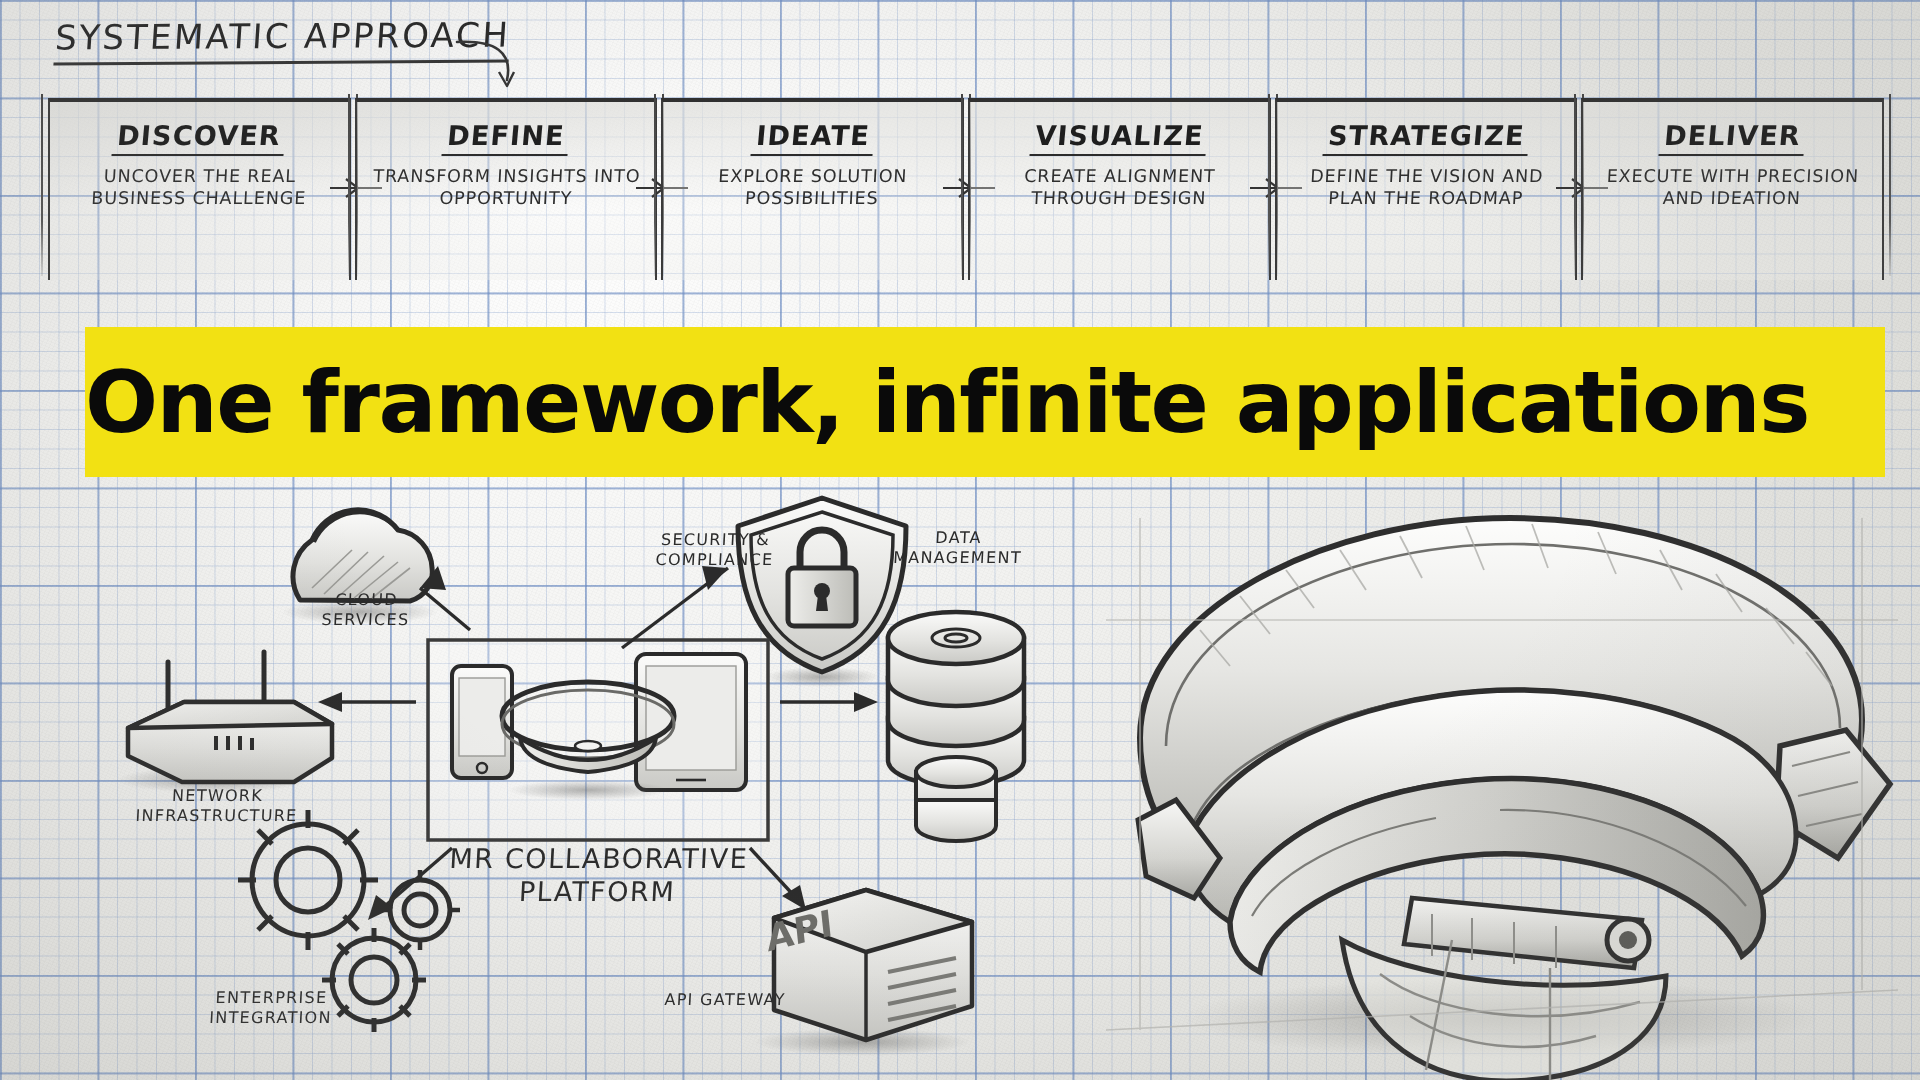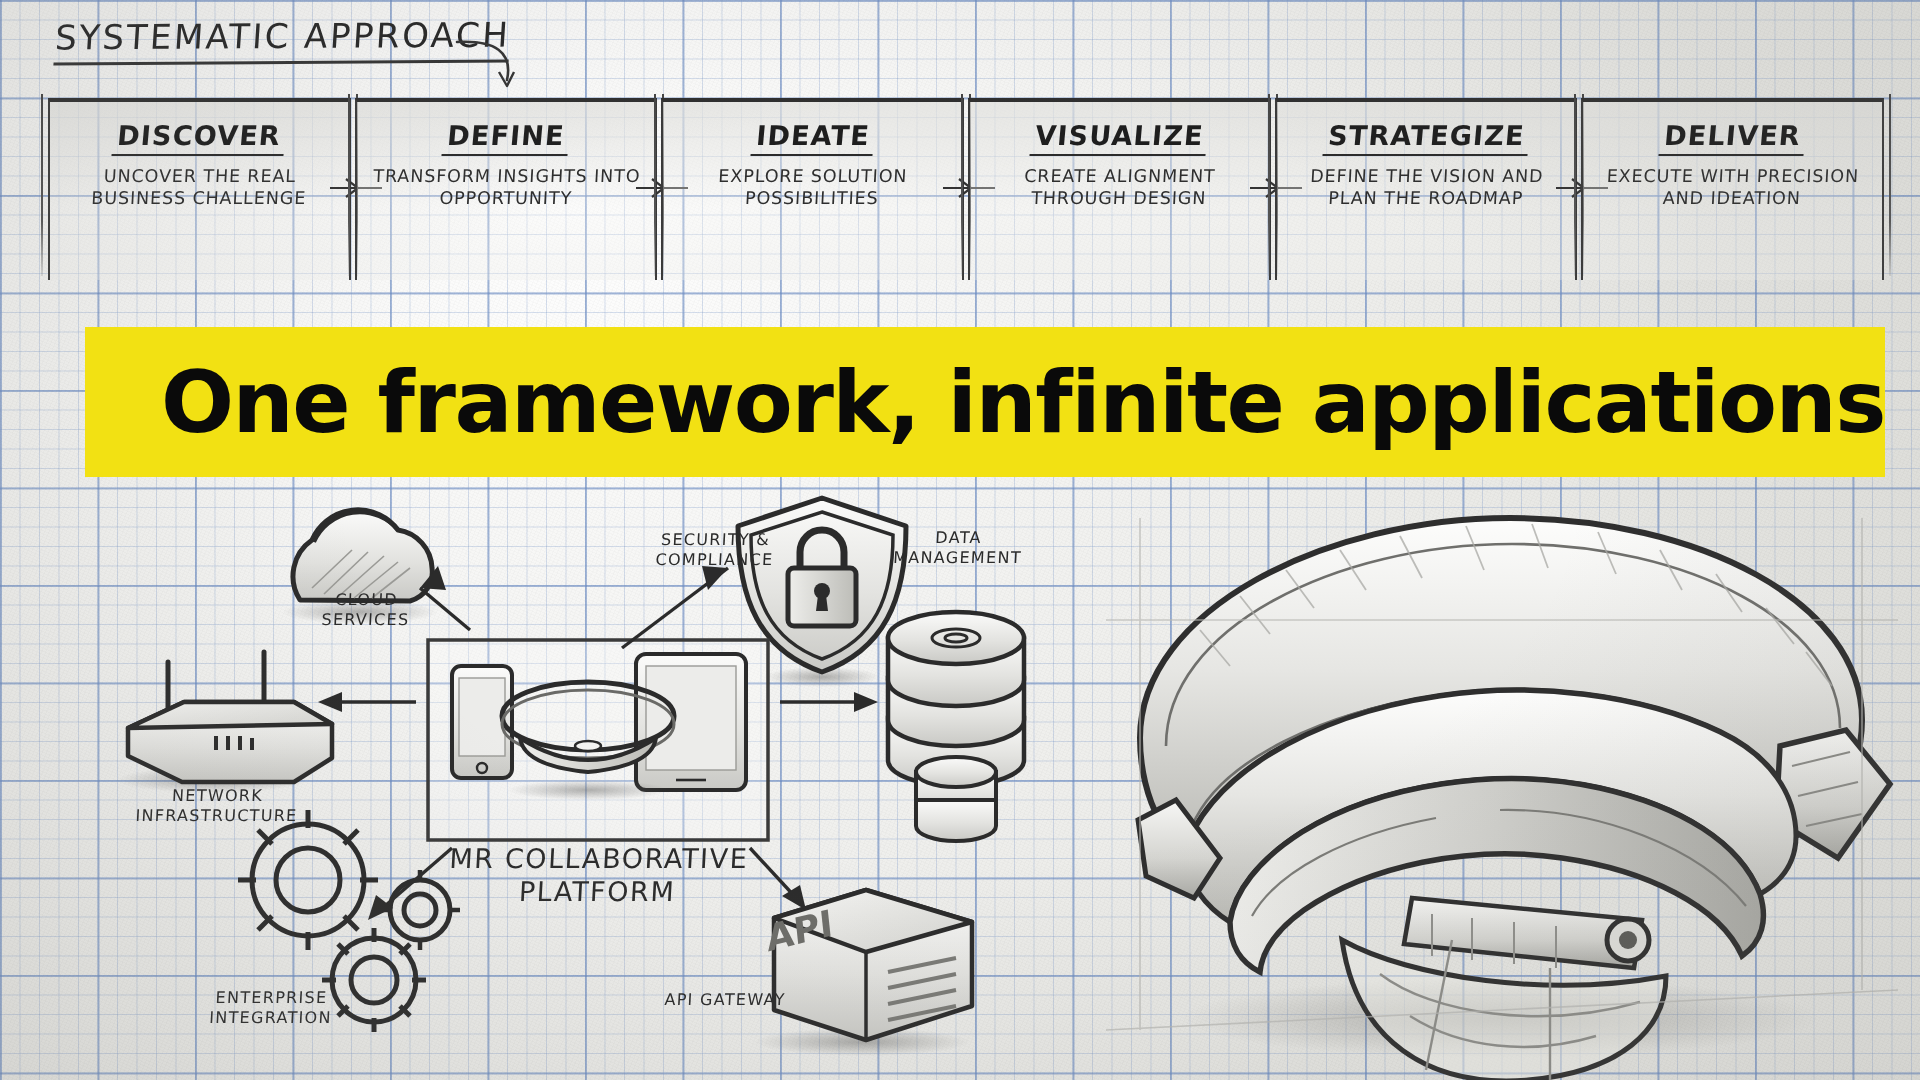--- a/index.html
+++ b/index.html
@@ -97,21 +97,21 @@
   }
   .connector{
     position:relative;width:0;flex:0 0 0;
   }
   .connector svg{position:absolute;left:-27px;top:78px;}
 
   
   #banner{
     position:absolute;left:85px;top:327px;width:1800px;height:150px;
     background:#F2E113;
-    display:flex;align-items:center;justify-content:flex-end;
+    display:flex;align-items:center;justify-content:flex-start;
     z-index:5;
   }
   #banner-text{
     font-family:"DejaVu Sans", sans-serif;
     font-weight:700;
     font-size:86px;
     letter-spacing:-1.5px;
     color:#0a0a0a;
     white-space:nowrap;
     line-height:1;

